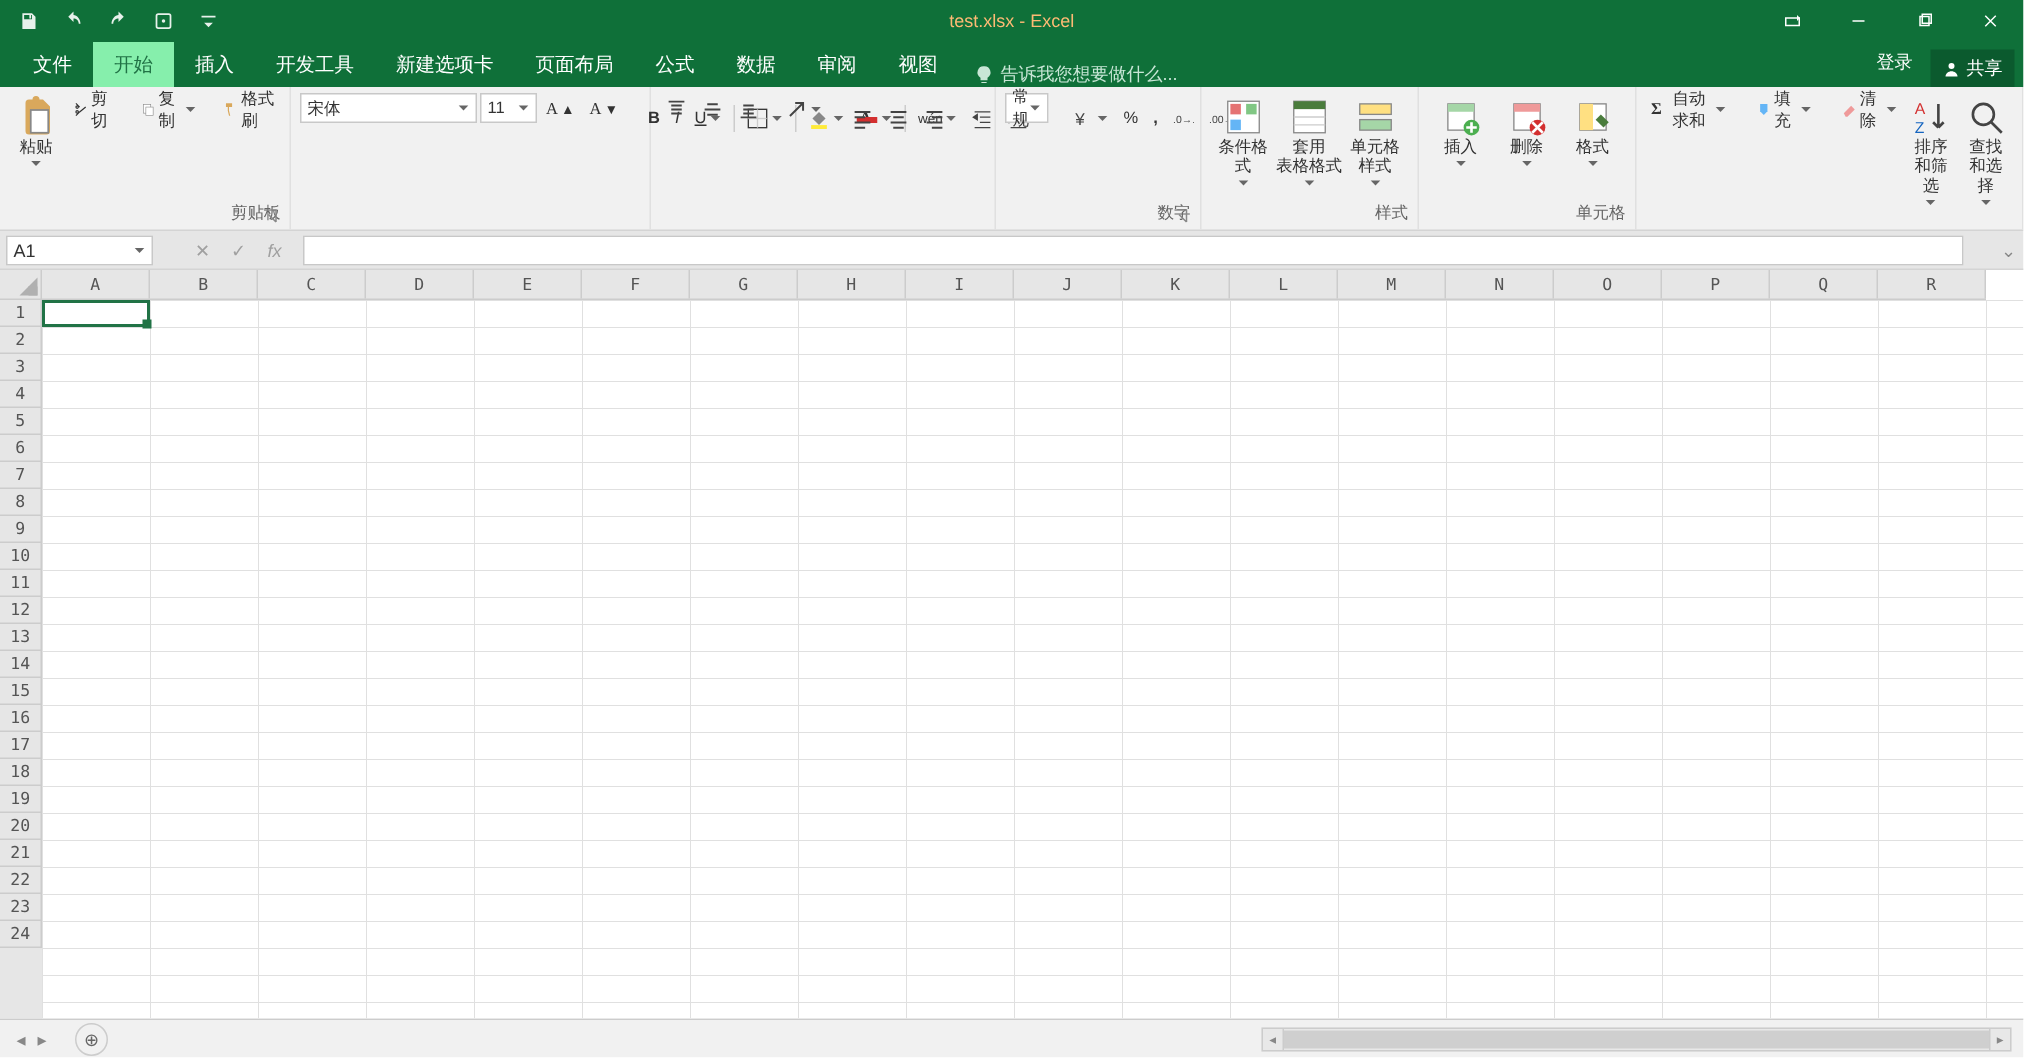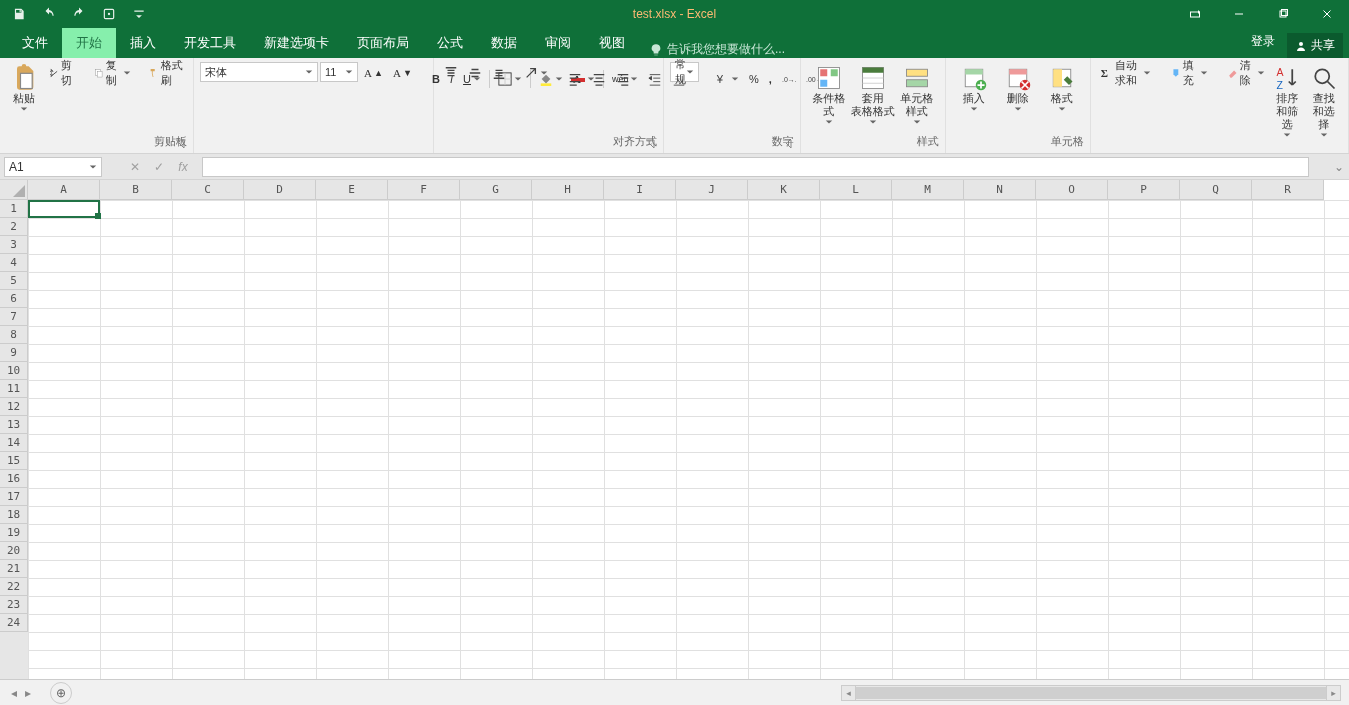--- a/index.html
+++ b/index.html
@@ -347,23 +347,20 @@
             </div>
           <div class="sm btnbox">
               <svg class="txtico" viewBox="0 0 16 16">
                 <path d="M2 3h12M6 7h8M6 11h8M2 15h12M1 7l3 2-3 2z" stroke="#444" fill="#444"></path>
               </svg>
             </div>
         </div>
       </div>
       <div style="width:1px;background:#ccc;margin:2px 6px"></div>
     </div>
-    <div class="glabel"><span>对齐方式</span><svg class="dl" viewBox="0 0 10 10">
-          <path d="M1 1h8v8M4 4l5 5" stroke="#888" fill="none"></path>
-        </svg></div>
   </div>
 
   <div class="group" style="min-width:130px">
     <div class="gbody vstack" style="width:100%">
       <div class="combo" style="width:120px">
           <span>常规</span>
           <span class="drop" style="margin-left:auto">
             <svg viewBox="0 0 10 10">
               <path d="M1 3l4 4 4-4z"></path>
             </svg>

